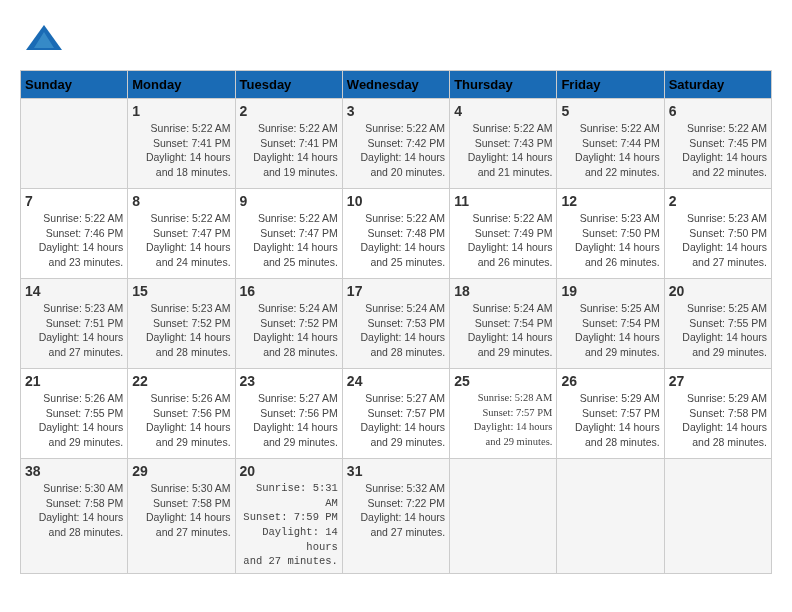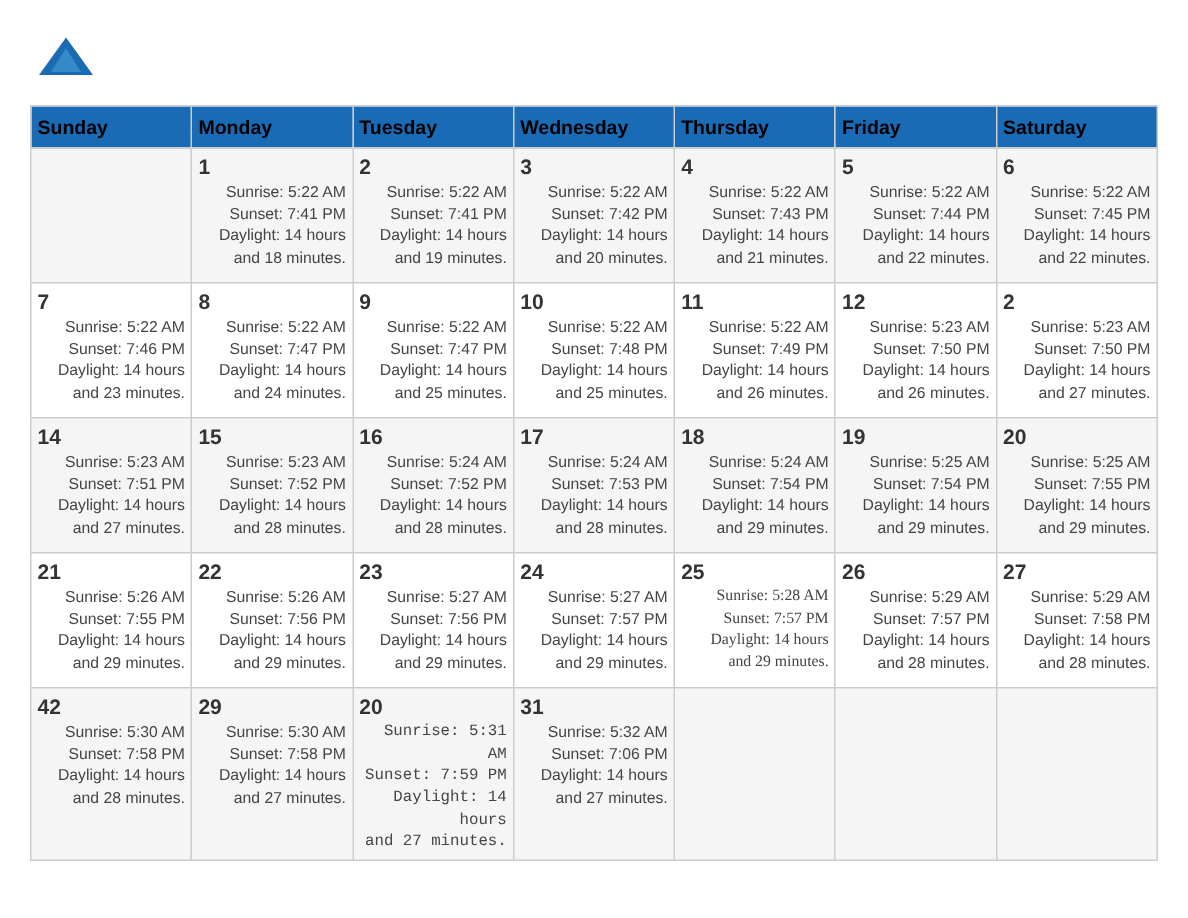--- a/index.html
+++ b/index.html
@@ -316,21 +316,21 @@
         <td>
           <span class="day-num">27</span>
           <div class="cell-info" style="white-space: pre-line;">Sunrise: 5:29 AM
 Sunset: 7:58 PM
 Daylight: 14 hours
 and 28 minutes.</div>
         </td>
       </tr>
       <tr>
         <td>
-          <span class="day-num">42</span>
+          <span class="day-num">38</span>
           <div class="cell-info" style="white-space: pre-line;">Sunrise: 5:30 AM
 Sunset: 7:58 PM
 Daylight: 14 hours
 and 28 minutes.</div>
         </td>
         <td>
           <span class="day-num">29</span>
           <div class="cell-info" style="white-space: pre-line;">Sunrise: 5:30 AM
 Sunset: 7:58 PM
 Daylight: 14 hours
@@ -339,21 +339,21 @@
         <td>
           <span class="day-num">20</span>
           <div class="cell-info" style="white-space: pre-line; font-family: Liberation Mono, monospace;">Sunrise: 5:31 AM
 Sunset: 7:59 PM
 Daylight: 14 hours
 and 27 minutes.</div>
         </td>
         <td>
           <span class="day-num">31</span>
           <div class="cell-info" style="white-space: pre-line;">Sunrise: 5:32 AM
-Sunset: 7:06 PM
+Sunset: 7:22 PM
 Daylight: 14 hours
 and 27 minutes.</div>
         </td>
         <td></td>
         <td></td>
         <td></td>
       </tr>
     </tbody>
 </table>
 

